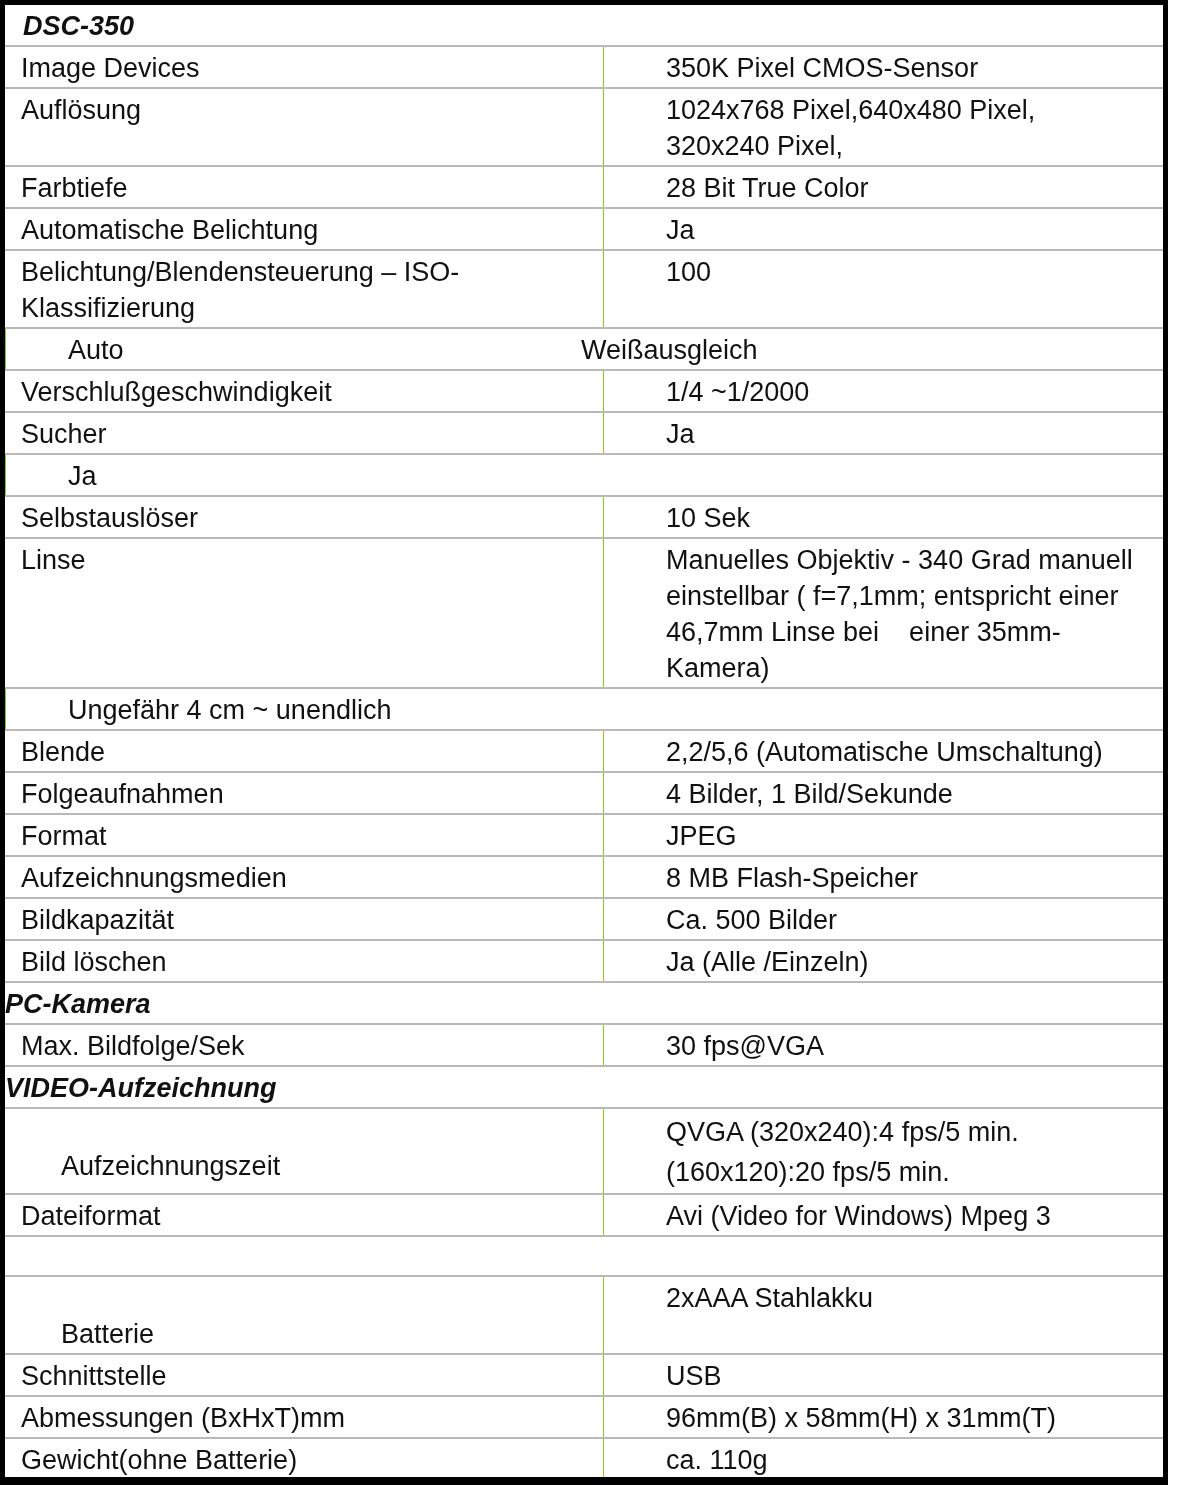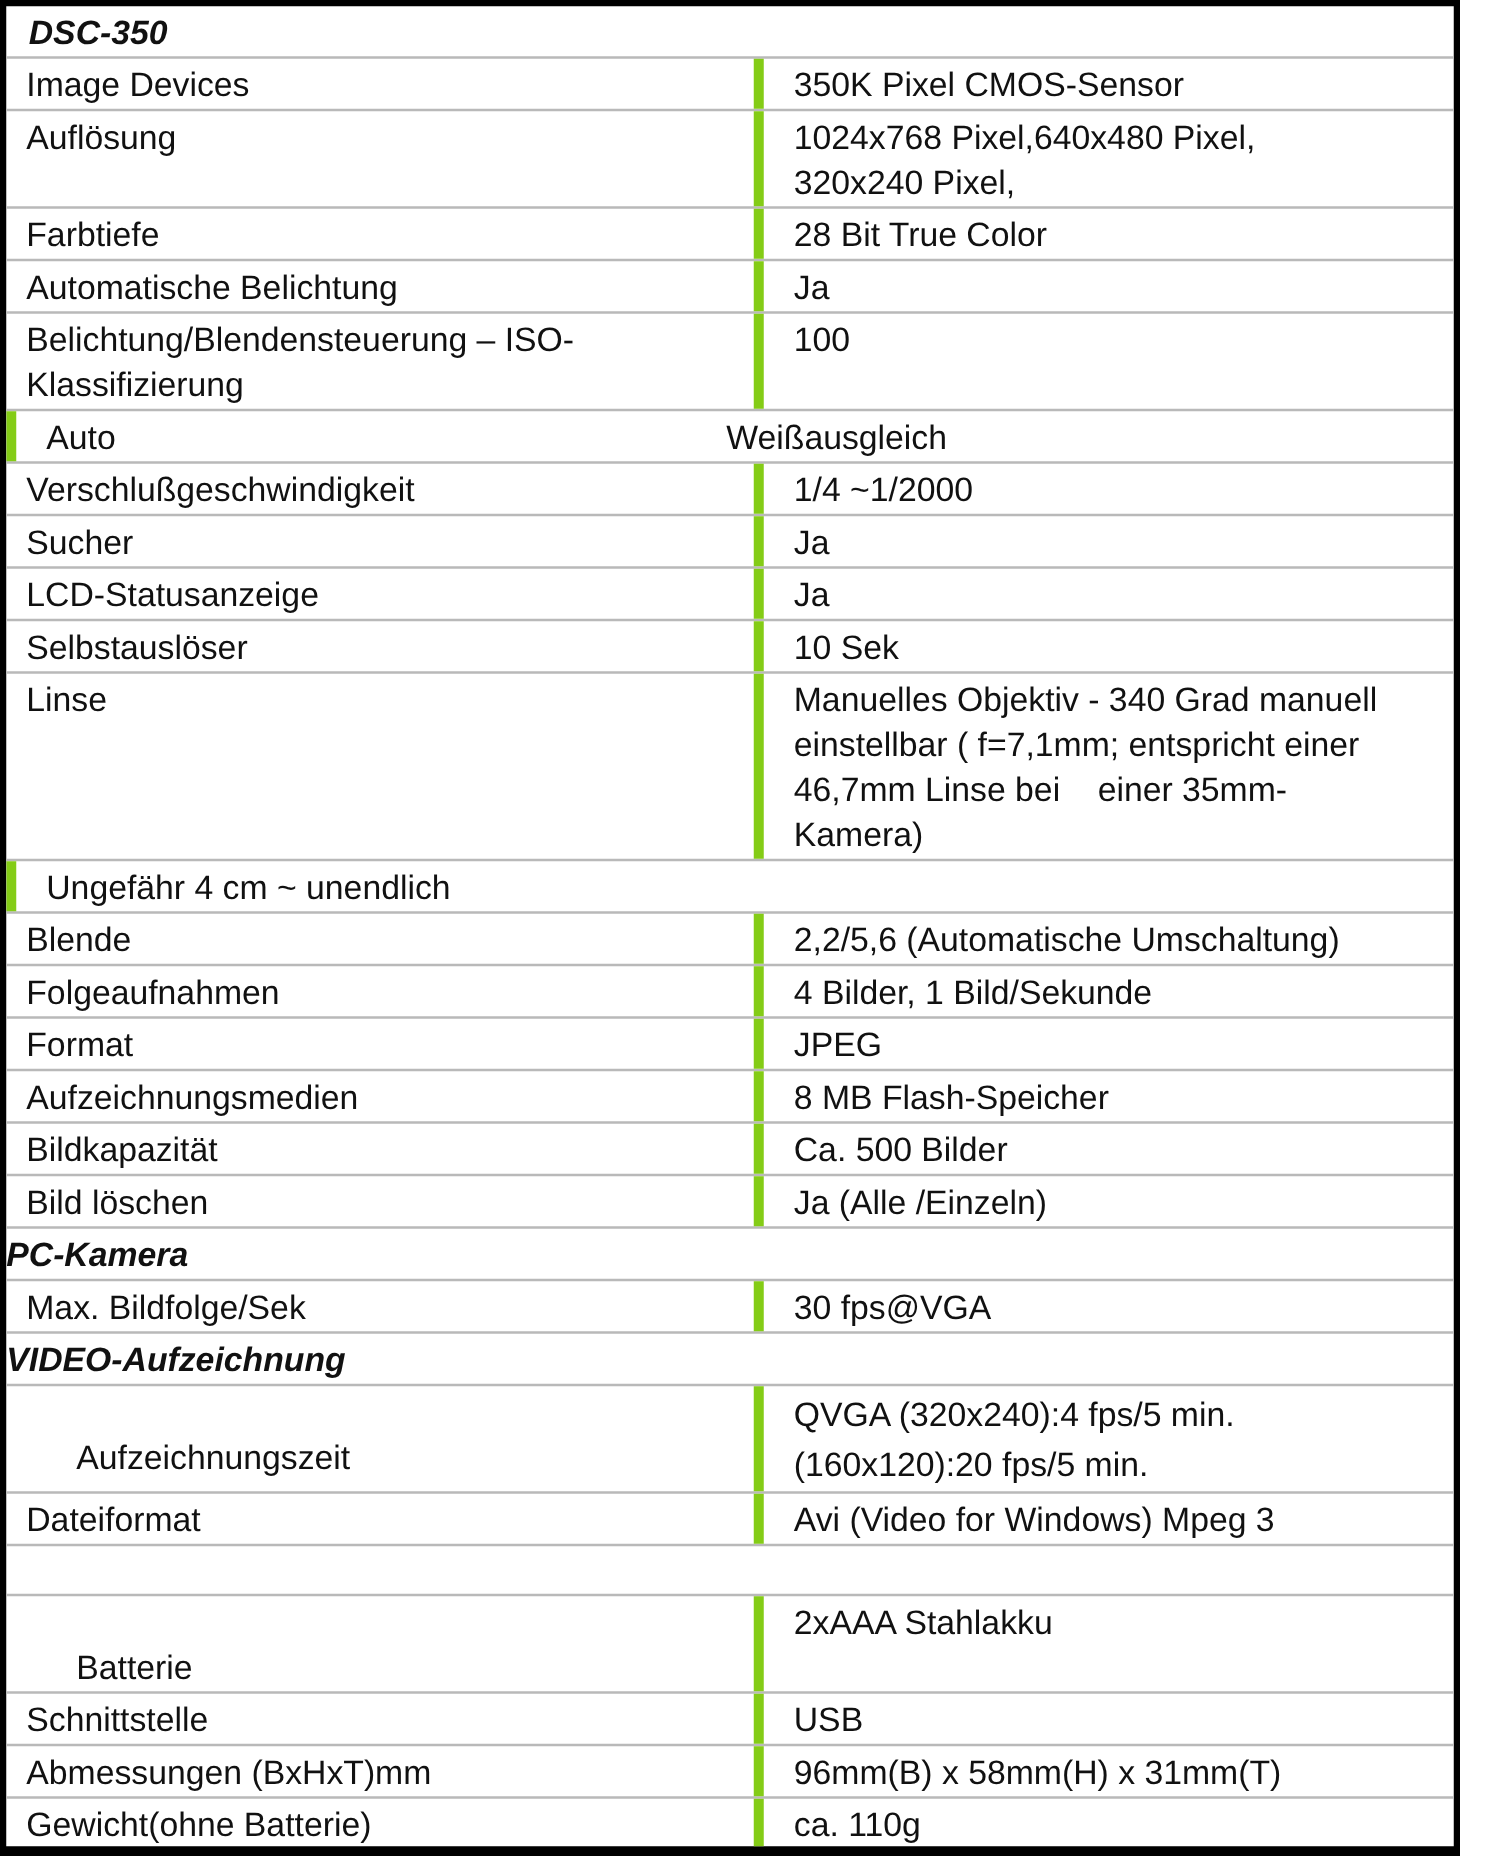--- a/index.html
+++ b/index.html
@@ -41,22 +41,22 @@
     flex: 0 0 598px;
     padding-left: 16px;
     padding-right: 10px;
   }
   .row.spec .label.indent {
     padding-left: 56px;
     margin-top: 36px;
   }
   .row.spec .value {
     flex: 1 1 auto;
-    border-left: 8px solid #84cc16;
-    padding-left: 24px;
+    border-left: 1px solid #84cc16;
+    padding-left: 62px;
     padding-right: 10px;
   }
   .row.spec .value.wide-lines {
     line-height: 40px;
   }
   .row.title .section-label,
   .row.section .section-label {
     flex: 1 1 auto;
     font-weight: bold;
     font-style: italic;
@@ -105,21 +105,20 @@
     </div>
     <div class="row spec">
       <div class="cell label">Verschlußgeschwindigkeit</div>
       <div class="cell value">1/4 ~1/2000</div>
     </div>
     <div class="row spec">
       <div class="cell label">Sucher</div>
       <div class="cell value">Ja</div>
     </div>
     <div class="row spec">
-      <div class="cell label">LCD-Statusanzeige</div>
       <div class="cell value">Ja</div>
     </div>
     <div class="row spec">
       <div class="cell label">Selbstauslöser</div>
       <div class="cell value">10 Sek</div>
     </div>
     <div class="row spec">
       <div class="cell label">Linse</div>
       <div class="cell value">Manuelles Objektiv - 340 Grad manuell
 einstellbar ( f=7,1mm; entspricht einer

